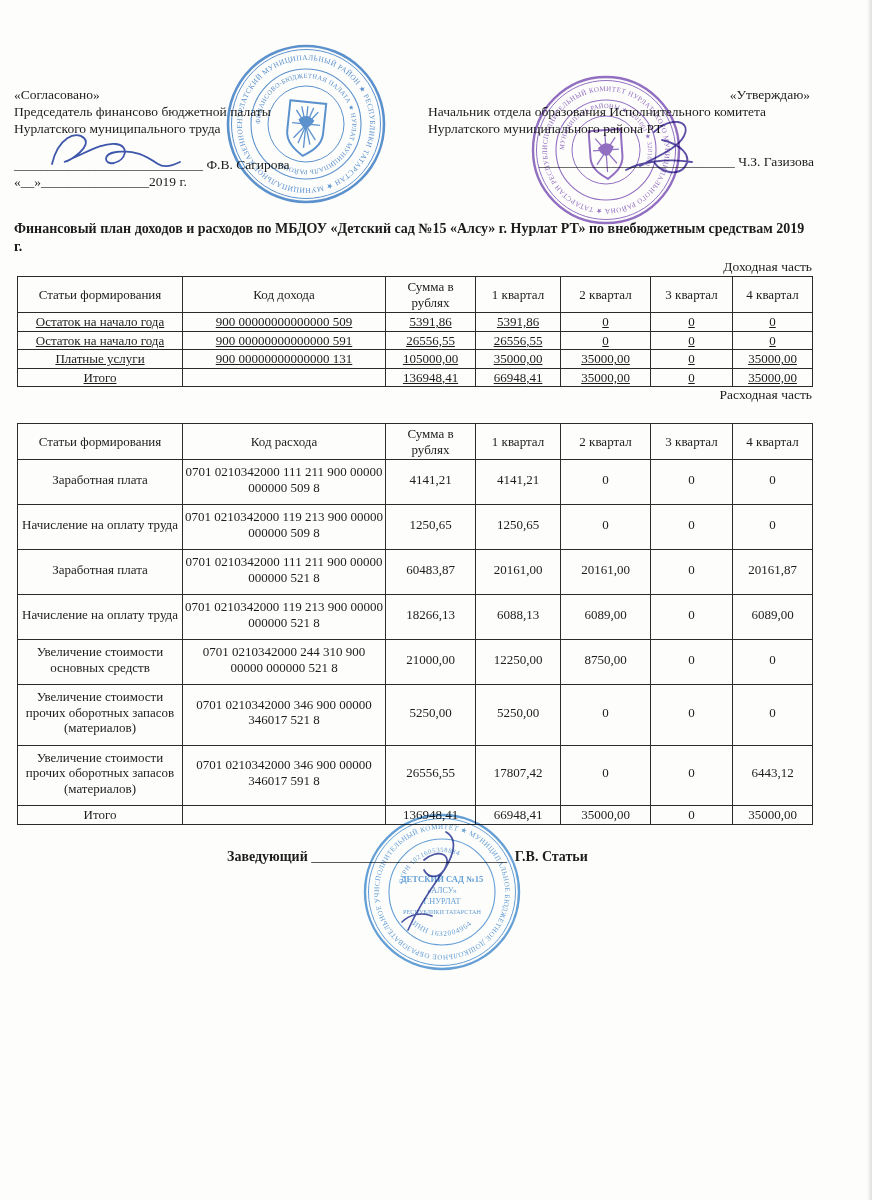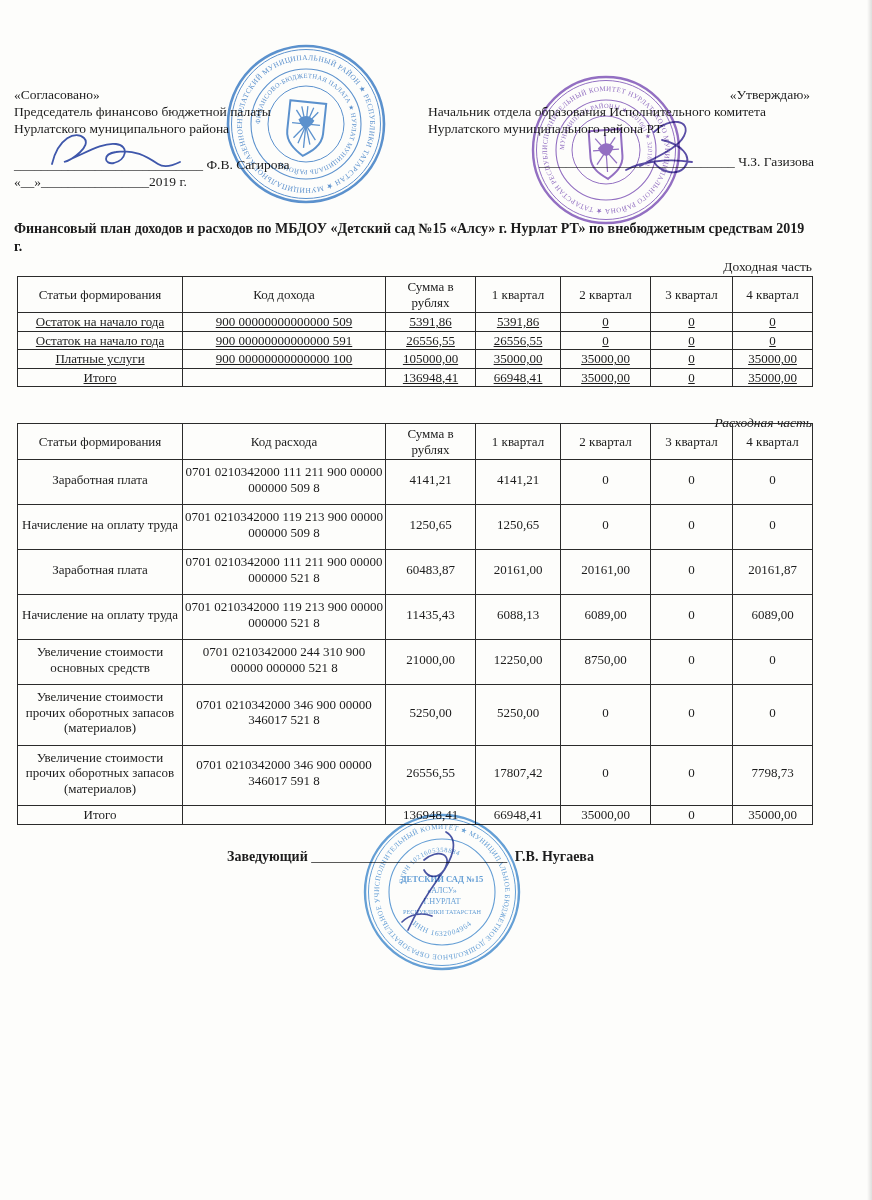--- a/index.html
+++ b/index.html
@@ -23,21 +23,21 @@
   .date-row{white-space:nowrap;}
   .appr-right .date-row{text-align:right;}
 
   
   .doc-title{left:14px;top:220px;width:844px;
     font-weight:bold;font-size:14px;line-height:18px;}
 
   
   .tbl-caption{left:17px;width:795px;text-align:right;font-size:13.5px;}
   .cap-income{top:259px;}
-  .cap-expense{top:415px;font-style:italic;}
+  .cap-expense{top:387px;}
   table.fin{border-collapse:collapse;table-layout:fixed;width:795px;
     font-size:13px;line-height:15.5px;border-radius:19px;}
   .tbl-income{left:17px;top:276px;}
   .tbl-expense{left:17px;top:423px;}
   table.fin th,table.fin td{
     border:1.6px solid #2b2b2b;text-align:center;vertical-align:middle;
     overflow:hidden;font-weight:normal;}
   table.fin th{padding:2px 2px;}
   .tbl-income td{padding:1px 2px;text-decoration:underline;}
   .tbl-expense th{padding:4px 2px 12px;vertical-align:top;}
@@ -54,21 +54,21 @@
   .ink{mix-blend-mode:multiply;}
 </style>
 </head>
 <body>
 
 <div class="page">
 
   <div class="abs appr appr-left">
     <div>«Согласовано»</div>
     <div>Председатель  финансово бюджетной палаты</div>
-    <div>Нурлатского муниципального района</div>
+    <div>Нурлатского муниципального труда</div>
     <div class="sig-row"><span class="blank">____________________________</span> <span>Ф.В. Сагирова</span></div>
     <div class="date-row">«__»________________2019 г.</div>
   </div>
 
   <div class="abs appr appr-right">
     <div class="head">«Утверждаю»</div>
     <div>Начальник отдела образования Исполнительного комитета</div>
     <div>Нурлатского муниципального района  РТ</div>
     <div class="sig-row"><span class="blank">_____________________________</span> <span>Ч.З. Газизова</span></div>
   </div>
@@ -178,21 +178,21 @@
           <td>Остаток на начало года</td>
           <td>900 00000000000000 591</td>
           <td>26556,55</td>
           <td>26556,55</td>
           <td>0</td>
           <td>0</td>
           <td>0</td>
         </tr>
         <tr>
           <td>Платные услуги</td>
-          <td>900 00000000000000 100</td>
+          <td>900 00000000000000 131</td>
           <td>105000,00</td>
           <td>35000,00</td>
           <td>35000,00</td>
           <td>0</td>
           <td>35000,00</td>
         </tr>
         <tr>
           <td>Итого</td>
           <td></td>
           <td>136948,41</td>
@@ -250,21 +250,21 @@
           <td>0701 0210342000 111 211 900 00000 000000 521 8</td>
           <td>60483,87</td>
           <td>20161,00</td>
           <td>20161,00</td>
           <td>0</td>
           <td>20161,87</td>
         </tr>
         <tr>
           <td>Начисление на оплату труда</td>
           <td>0701 0210342000 119 213 900 00000 000000 521 8</td>
-          <td>11435,43</td>
+          <td>18266,13</td>
           <td>6088,13</td>
           <td>6089,00</td>
           <td>0</td>
           <td>6089,00</td>
         </tr>
         <tr>
           <td>Увеличение стоимости основных средств</td>
           <td>0701 0210342000 244  310 900 00000 000000 521 8</td>
           <td>21000,00</td>
           <td>12250,00</td>
@@ -281,38 +281,38 @@
           <td>0</td>
           <td>0</td>
         </tr>
         <tr>
           <td>Увеличение стоимости прочих оборотных запасов (материалов)</td>
           <td>0701 0210342000 346 900 00000 346017 591 8</td>
           <td>26556,55</td>
           <td>17807,42</td>
           <td>0</td>
           <td>0</td>
-          <td>7798,73</td>
+          <td>6443,12</td>
         </tr>
         <tr>
           <td>Итого</td>
           <td></td>
           <td>136948,41</td>
           <td>66948,41</td>
           <td>35000,00</td>
           <td>0</td>
           <td>35000,00</td>
         </tr>
       </tbody>
     </table>
 
   <div class="abs footer-sign">
     <span class="role">Заведующий</span>
     <span>____________________________</span>
-    <span class="name">Г.В. Нугаева</span>
+    <span class="name">Г.В. Статьи</span>
   </div>
 
   <svg class="abs stamp" style="left:360px;top:810px;" width="164" height="164" viewBox="0 0 164 164" color="#4a8fd2">
     <defs>
       <path id="b-outer" d="M82,82 m-63,0 a63,63 0 1,1 126,0 a63,63 0 1,1 -126,0"></path>
       <path id="b-ogrn" d="M42,82 a40,40 0 0,1 80,0"></path>
       <path id="b-inn" d="M38,82 a44,44 0 0,0 88,0"></path>
     </defs>
     <circle cx="82" cy="82" r="77" fill="none" stroke="currentColor" stroke-width="2.4"></circle>
     <circle cx="82" cy="82" r="73.5" fill="none" stroke="currentColor" stroke-width="1"></circle>

